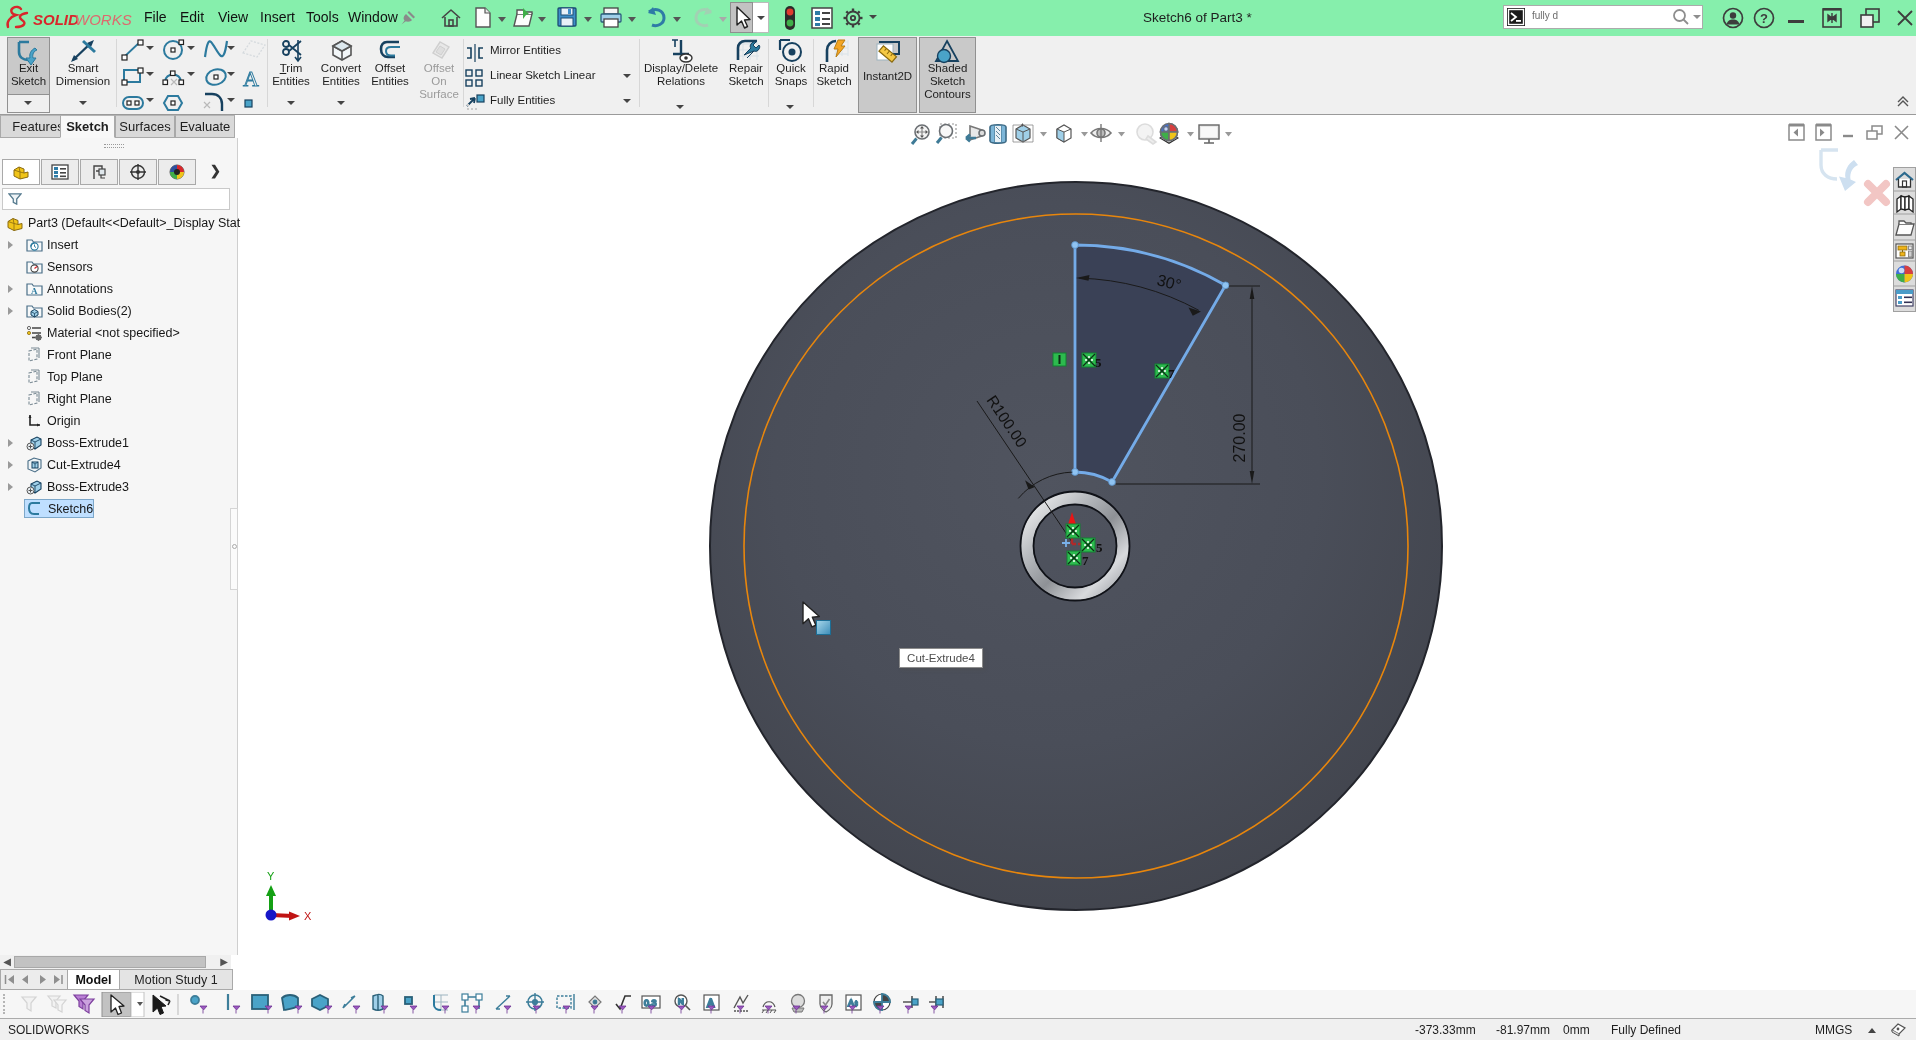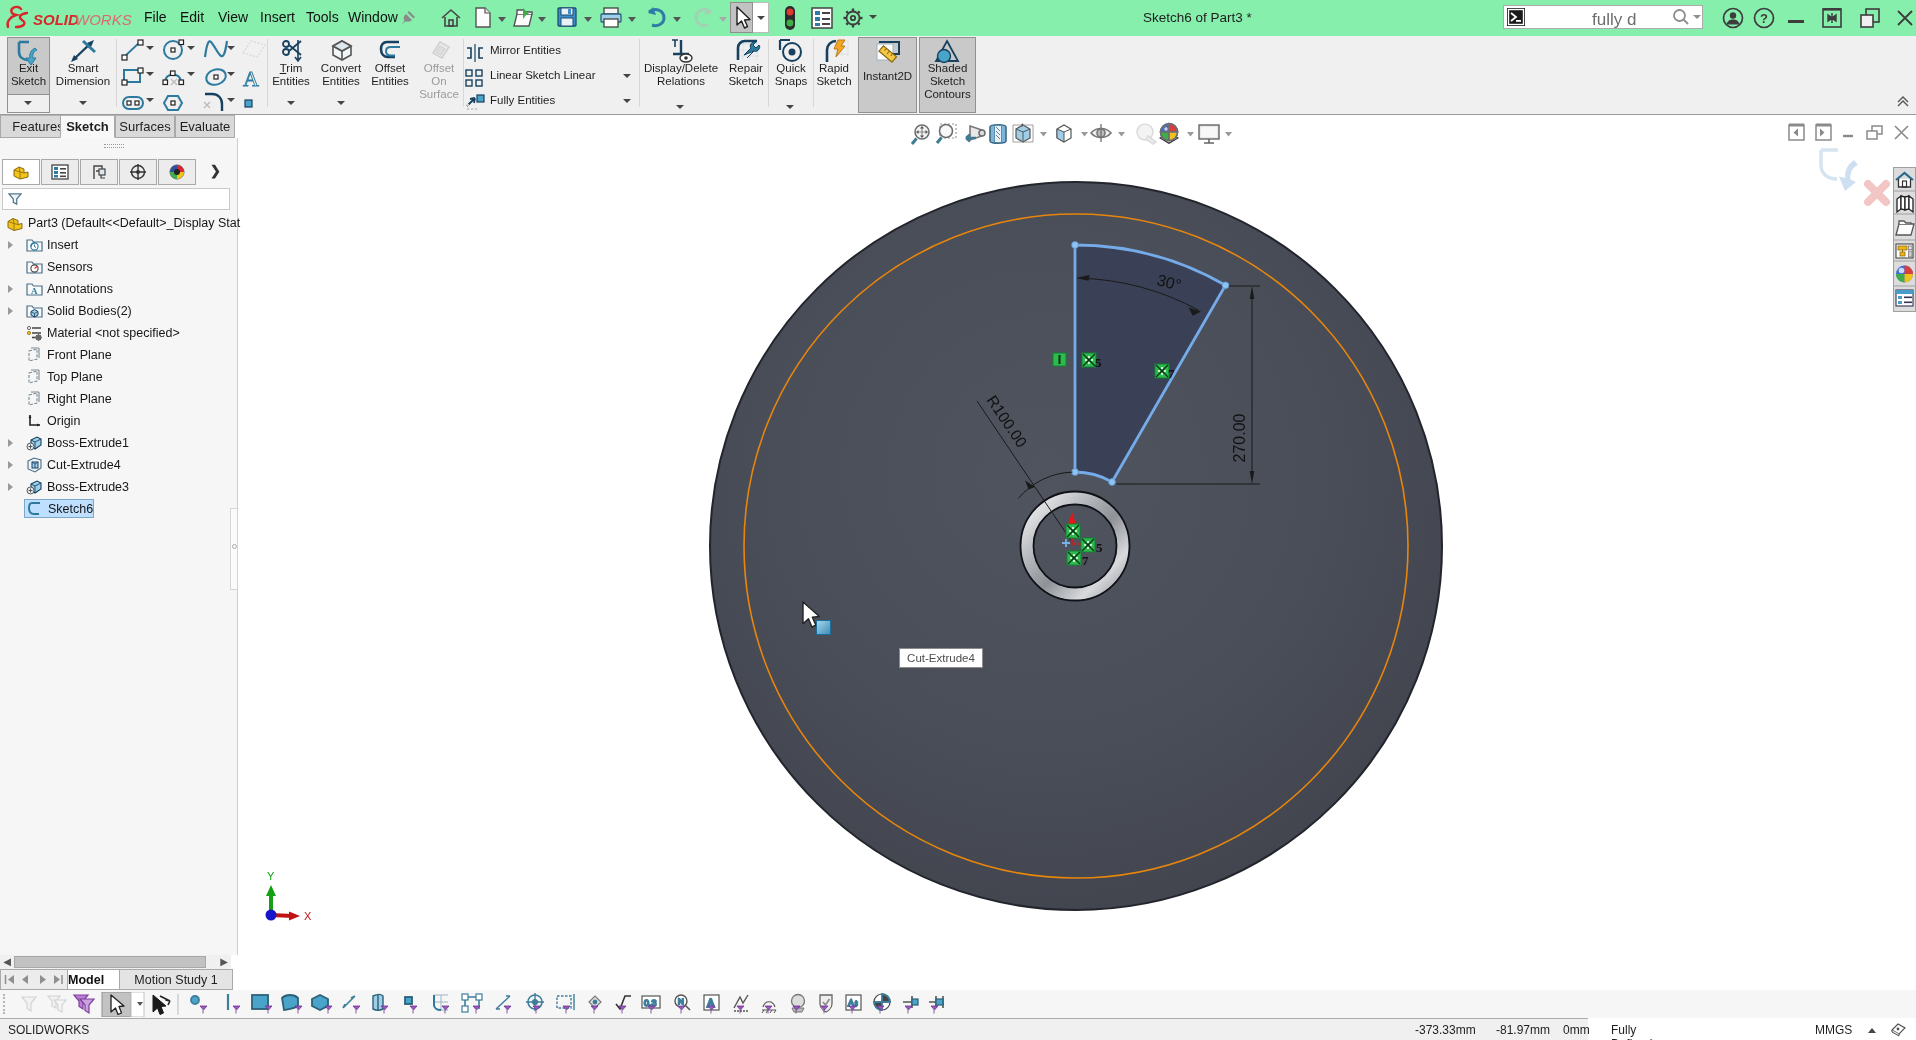--- a/index.html
+++ b/index.html
@@ -5,21 +5,21 @@
 * { margin:0; padding:0; box-sizing:border-box; }
 html,body { width:1916px; height:1040px; overflow:hidden; font-family:"Liberation Sans", sans-serif; background:#fff; }
 .abs { position:absolute; }
 #titlebar { position:absolute; left:0; top:0; width:1916px; height:36px; background:#86efac; }
 #ribbon { position:absolute; left:0; top:36px; width:1916px; height:79px; background:#f0f0f0; border-bottom:1px solid #9a9a9a; }
 #tabrow { position:absolute; left:0; top:115px; width:1916px; height:23px; }
 #lpanel { position:absolute; left:0; top:138px; width:238px; height:817px; background:#f6f6f6; border-right:1px solid #cfcfcf; }
 #hscroll { position:absolute; left:0; top:955px; width:231px; height:14px; background:#f0f0f0; }
 #modeltabs { position:absolute; left:0; top:969px; width:1916px; height:21px; background:#fff; }
 #btoolbar { position:absolute; left:0; top:990px; width:1916px; height:28px; background:#f6f6f6; }
-#statusbar { position:absolute; left:0; top:1018px; width:1588px; height:22px; background:#f0f0f0; border-top:1px solid #ababab; font-size:12px; color:#1e1e1e; }
+#statusbar { position:absolute; left:0; top:1018px; width:1916px; height:22px; background:#f0f0f0; border-top:1px solid #ababab; font-size:12px; color:#1e1e1e; }
 #viewport { position:absolute; left:238px; top:115px; width:1678px; height:854px; background:#fff; }
 .menu { position:absolute; top:9px; font-size:14px; color:#111; }
 .dd { position:absolute; width:0; height:0; border-left:4px solid transparent; border-right:4px solid transparent; border-top:4px solid #444; }
 .tab { position:absolute; top:0; height:23px; border:1px solid #a9a9a9; border-top:1px solid #b5b5b5; background:#d9d9d9; font-size:13px; color:#1e1e1e; text-align:center; line-height:21px; }
 .rbtxt { position:absolute; font-size:11.5px; color:#1e1e1e; text-align:center; line-height:13px; }
 .rbtxtg { position:absolute; font-size:11.5px; color:#9b9b9b; text-align:center; line-height:13px; }
 .rsep { position:absolute; top:40px; width:1px; height:68px; background:#d7d7d7; }
 .pressed { position:absolute; background:#c9c9c9; border:1px solid #919191; }
 .trow { position:absolute; left:0; width:237px; height:22px; font-size:12.5px; color:#161616; }
 .trow .txt { position:absolute; left:47px; top:3px; white-space:nowrap; }
@@ -423,21 +423,21 @@
 
   <div class="abs" style="left:1143px;top:10px;font-size:13.5px;color:#1e1e1e">Sketch6 of Part3 *</div>
 
   <div class="abs" style="left:1503px;top:5px;width:200px;height:24px;background:#fff;border:1px solid #ababab"></div>
   <svg class="abs" style="left:1507px;top:8px" width="18" height="18" viewBox="0 0 18 18">
       <rect x="0" y="0" width="18" height="18" fill="#1a1a1a"></rect>
       <rect x="1.5" y="1.5" width="15" height="15" fill="none" stroke="#fff" stroke-width="1.4"></rect>
       <path d="M4 5 L9 9 L4 13" fill="none" stroke="#fff" stroke-width="1.8"></path>
       <rect x="9" y="12" width="5" height="1.8" fill="#fff"></rect>
     </svg>
-  <div class="abs" style="left:1592px;top:10px;font-size:17px;color:#6d6d6d">fully d</div>
+  <div class="abs" style="left:1532px;top:10px;font-size:10px;color:#6d6d6d">fully d</div>
   <svg class="abs" style="left:1672px;top:8px" width="18" height="18" viewBox="0 0 18 18">
       <circle cx="7.5" cy="7.5" r="5.5" fill="none" stroke="#8e8e8e" stroke-width="1.8"></circle>
       <path d="M11.5 11.5 L16 16" stroke="#8e8e8e" stroke-width="1.8"></path>
     </svg>
   <div class="dd" style="left:1693px;top:15px;border-top-color:#8e8e8e"></div>
 
   <svg class="abs" style="left:1722px;top:7px" width="22" height="22" viewBox="0 0 22 22">
       <circle cx="11" cy="11" r="9.5" fill="none" stroke="#3d3d3d" stroke-width="1.7"></circle>
       <circle cx="11" cy="8.5" r="3.2" fill="#3d3d3d"></circle>
       <path d="M4.5 17.5 C5.5 13.5 8 12.5 11 12.5 C14 12.5 16.5 13.5 17.5 17.5" fill="#3d3d3d"></path>
@@ -848,21 +848,21 @@
   <svg class="abs" style="left:4px;top:5px" width="62" height="11" viewBox="0 0 62 11">
     <g fill="#8f8f8f">
         <path d="M1.5 1 L1.5 10" stroke="#8f8f8f" stroke-width="1.5"></path>
         <path d="M10 1 L10 10 L4 5.5 Z"></path>
         <path d="M24 1 L24 10 L18 5.5 Z"></path>
         <path d="M36 1 L36 10 L42 5.5 Z"></path>
         <path d="M50 1 L50 10 L56 5.5 Z"></path>
         <path d="M58 1 L58 10" stroke="#8f8f8f" stroke-width="1.5"></path>
       </g>
   </svg>
-  <div class="abs" style="left:67px;top:0;width:53px;height:21px;background:#fff;border:1px solid #a9a9a9;font-size:12.5px;font-weight:bold;line-height:20px;color:#111">Model</div>
+  <div class="abs" style="left:67px;top:0;width:53px;height:21px;background:#fff;border:1px solid #a9a9a9;font-size:12.5px;font-weight:bold;text-align:center;line-height:20px;color:#111">Model</div>
   <div class="abs" style="left:120px;top:0;width:113px;height:21px;background:#e4e4e4;border:1px solid #a9a9a9;border-left:none;font-size:12.5px;text-align:center;line-height:20px;color:#222">Motion Study 1</div>
 </div>
 <div id="btoolbar">
   <div class="abs" style="left:3px;top:4px;width:3px;height:20px;border-left:2px dotted #b5b5b5"></div>
   <svg class="abs" style="left:10px;top:2px" width="950" height="25" viewBox="0 0 950 25">
 
     <g opacity="0.45">
         <path d="M12 5 L26 5 L21 11 L21 19 L17 16.5 L17 11 Z" fill="#eee" stroke="#aaa" stroke-width="1.2"></path>
       </g>
     <g opacity="0.45">

